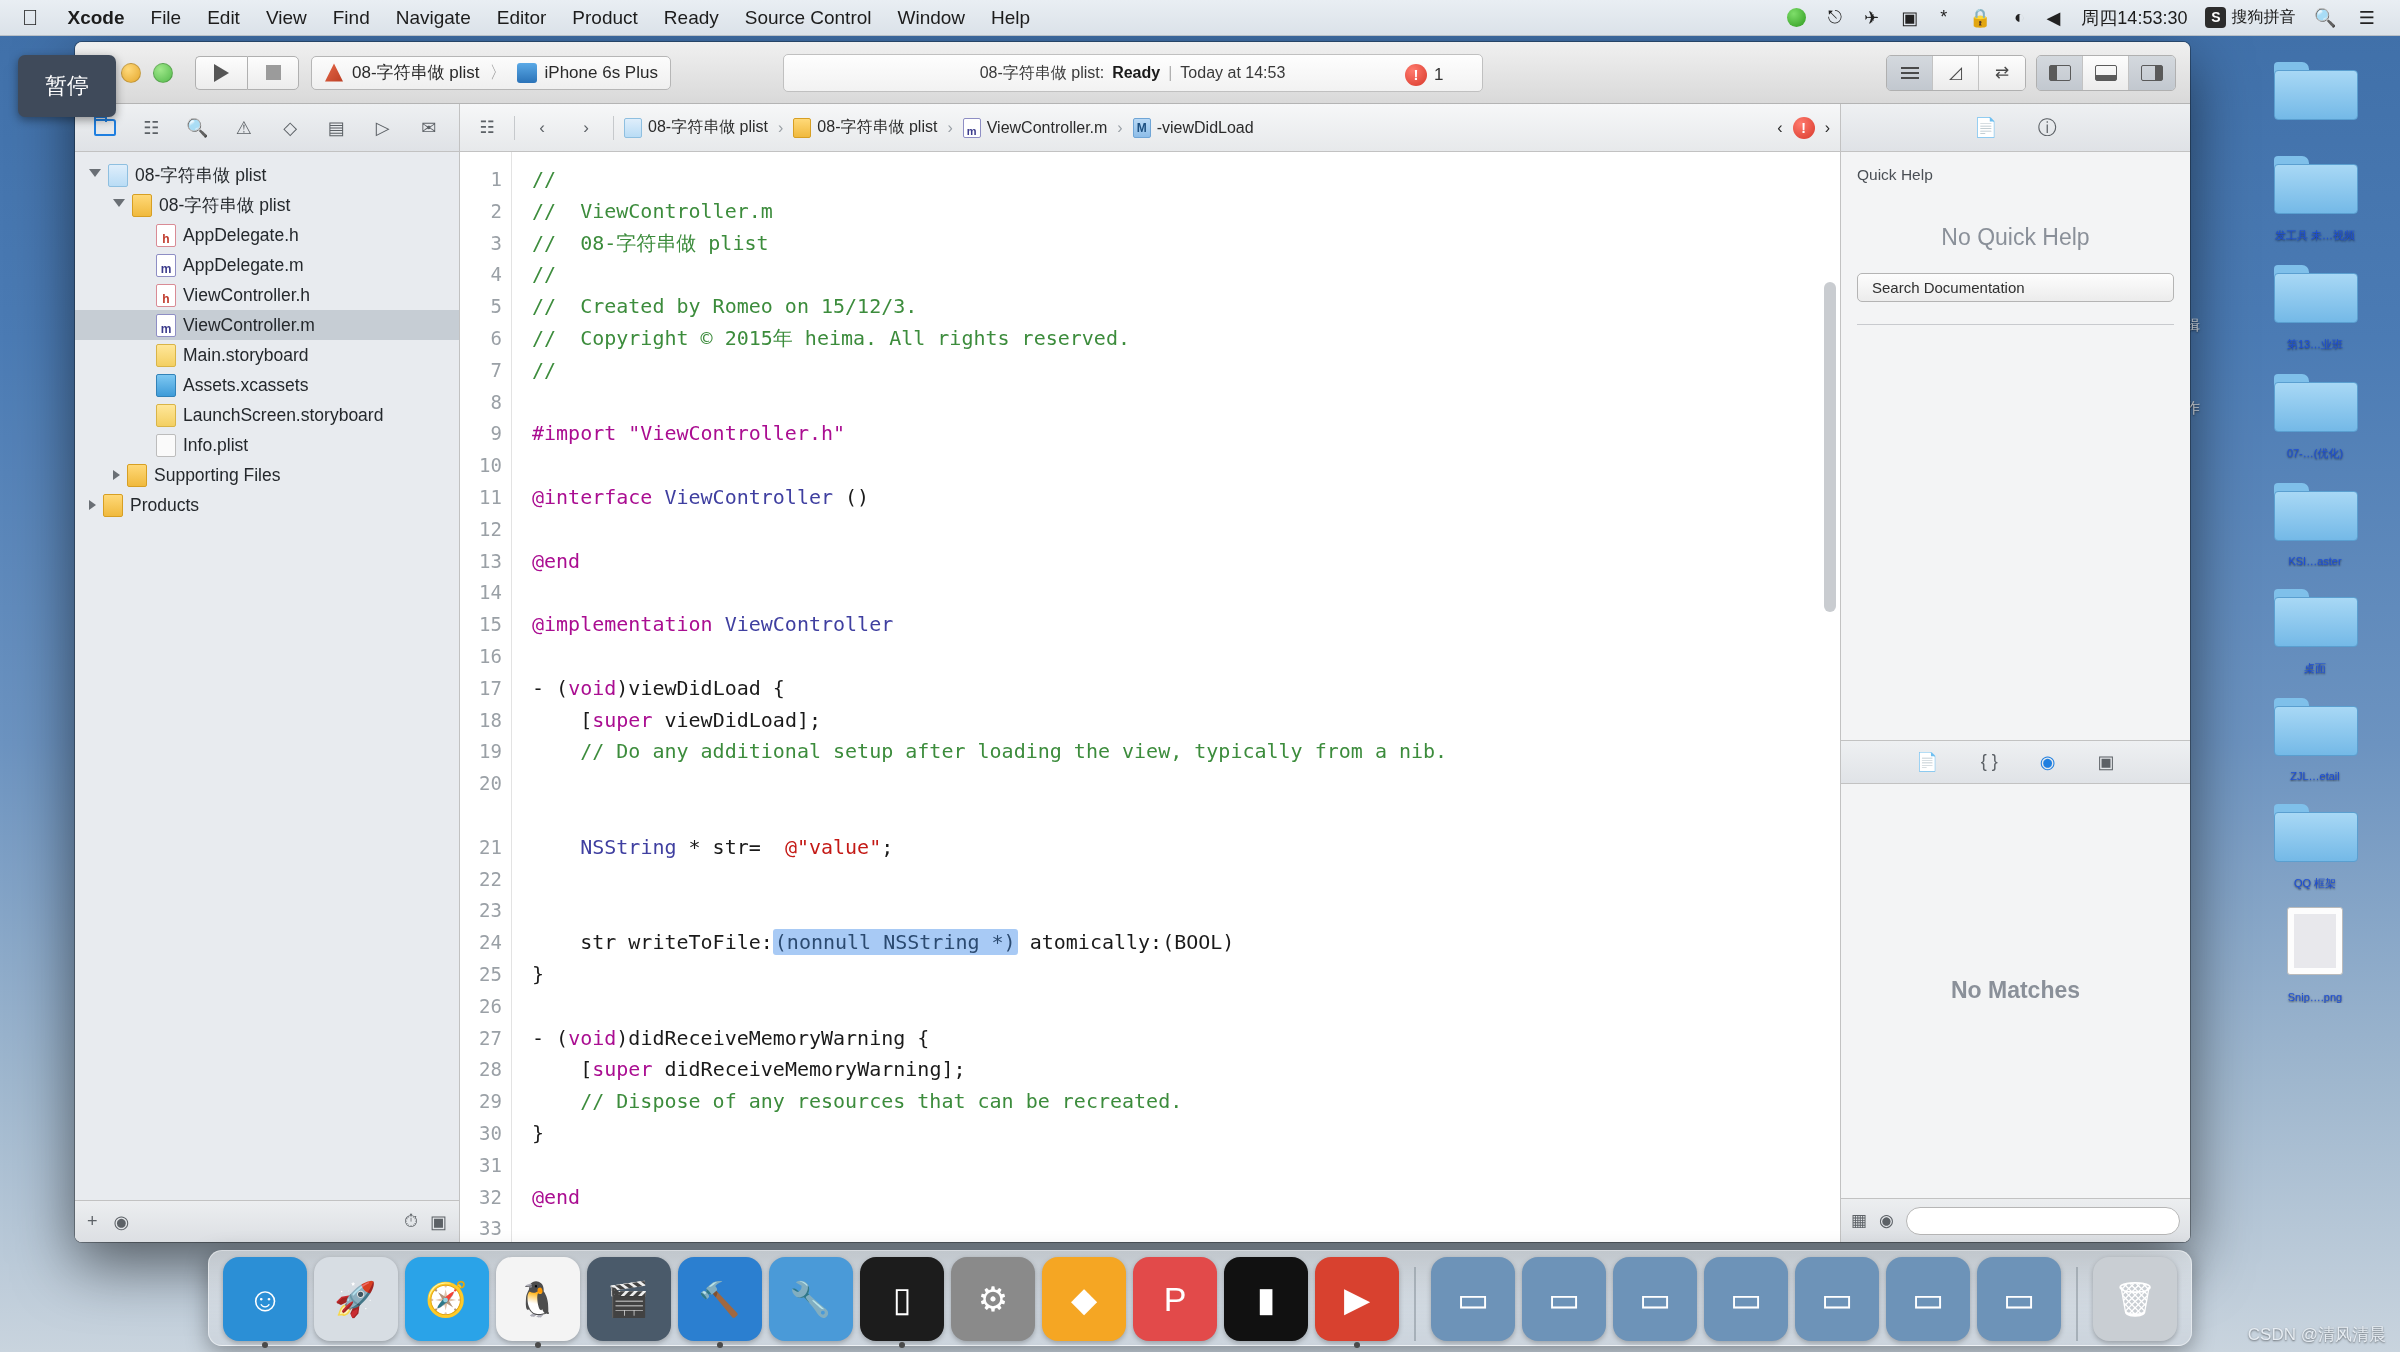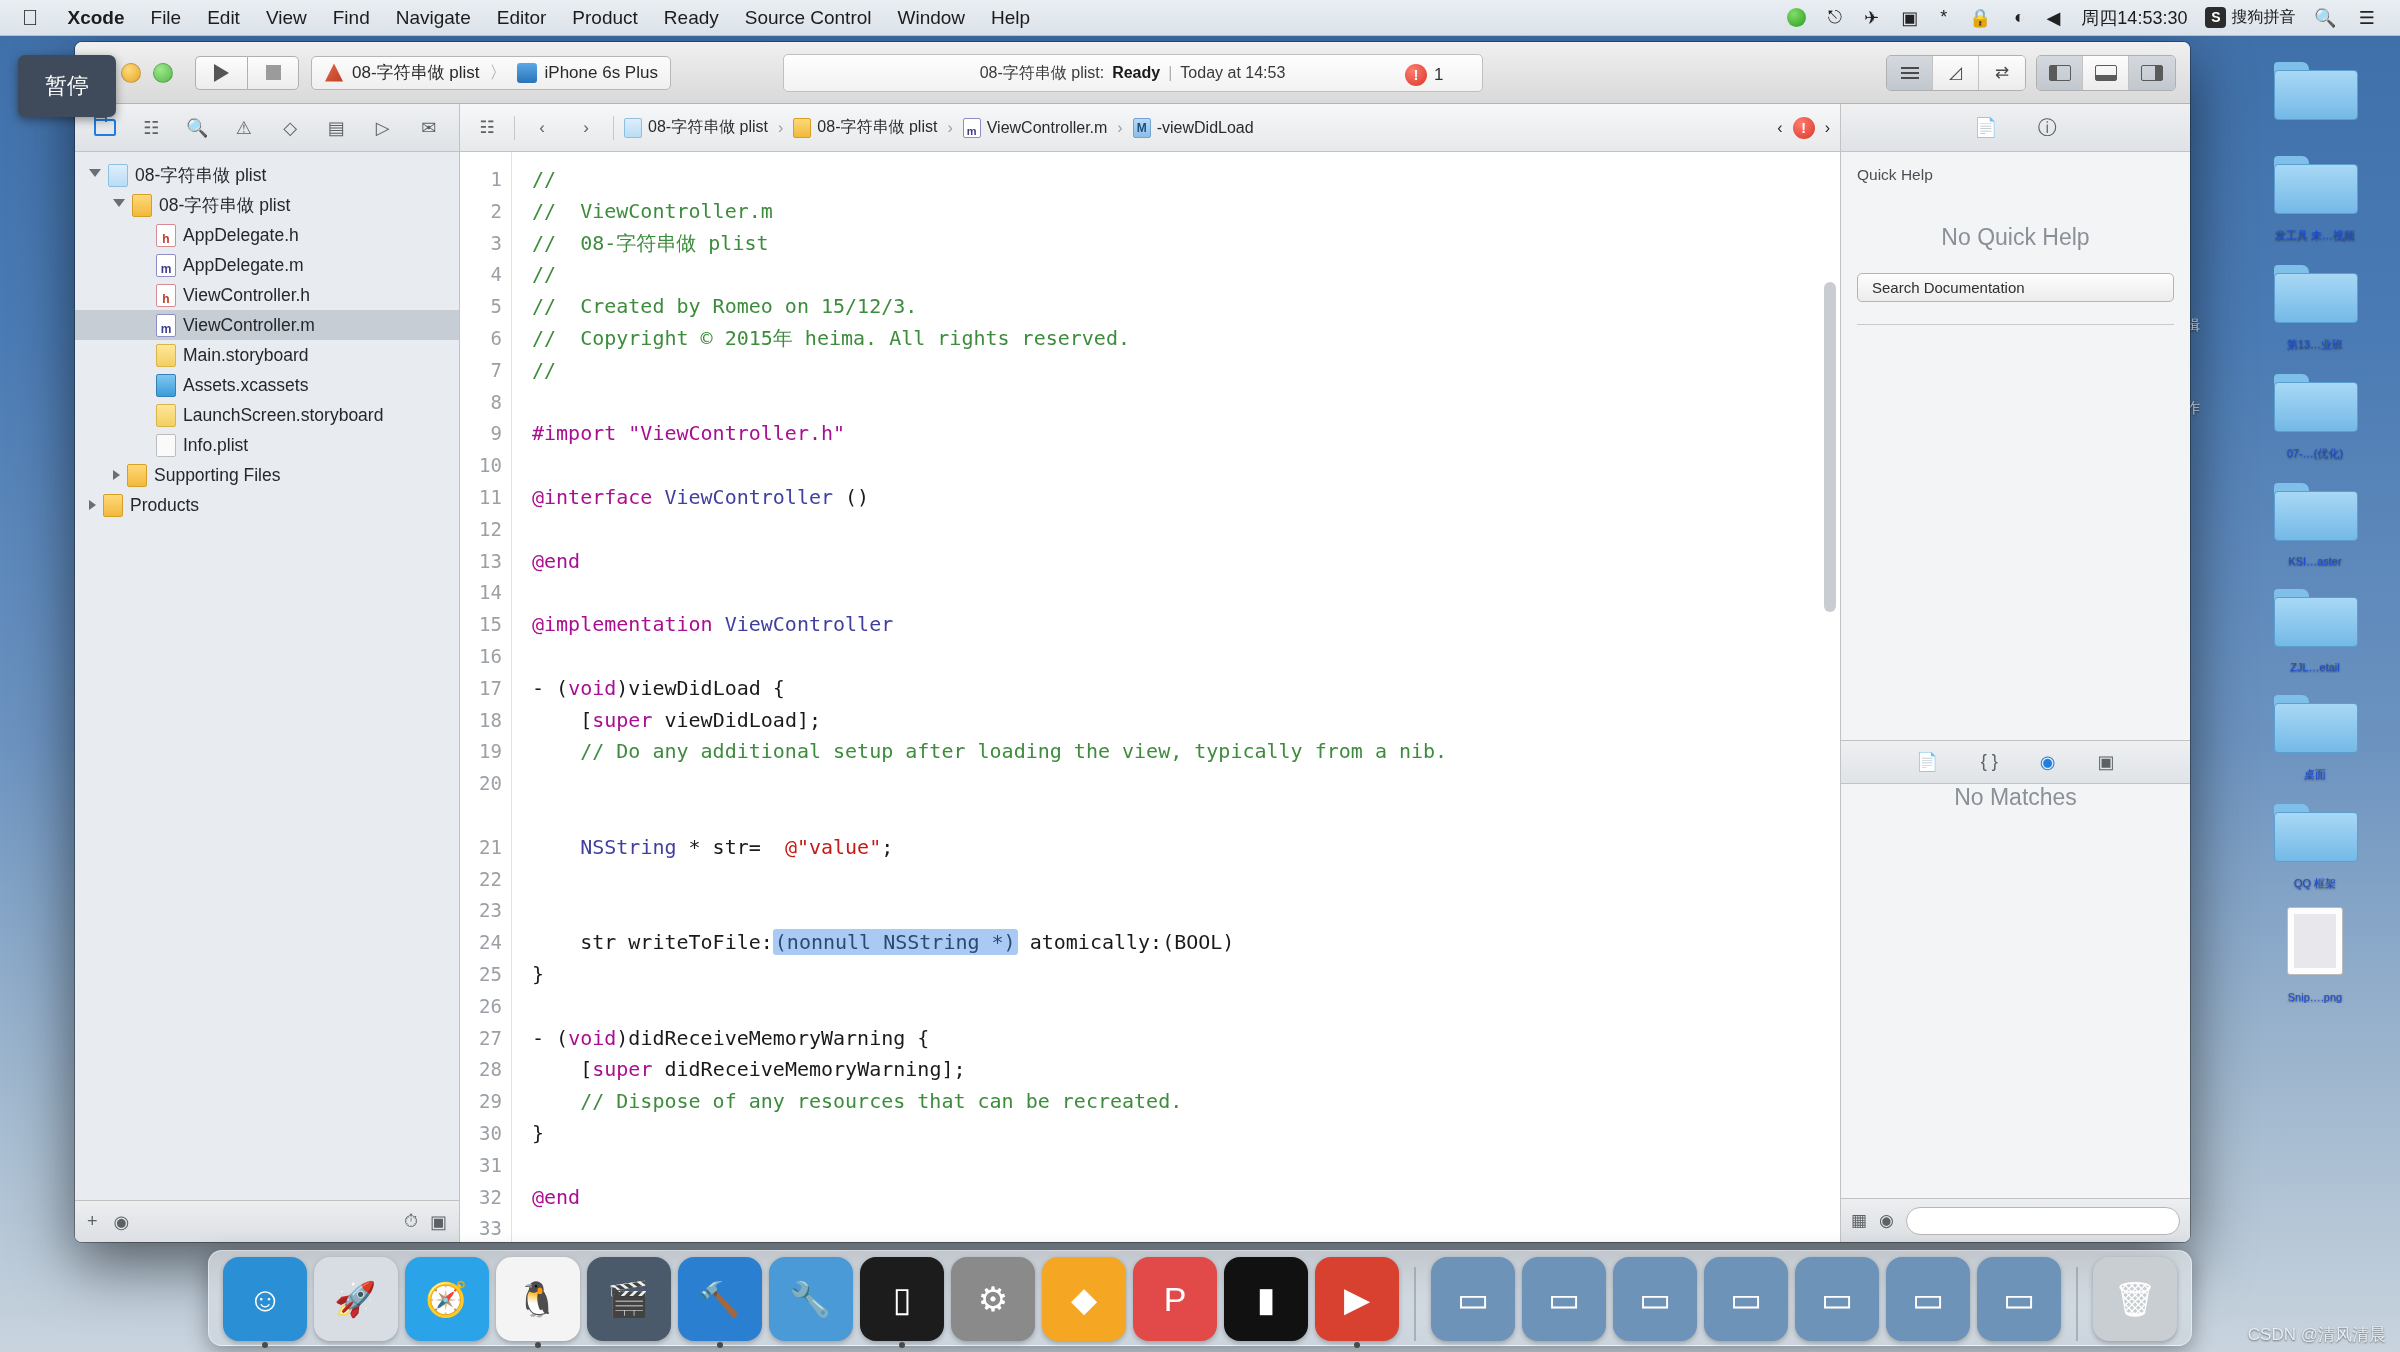--- a/index.html
+++ b/index.html
@@ -249,21 +249,21 @@
     background:linear-gradient(180deg,#fdfdfd,#ececec); border:1px solid #b4b4b4; border-radius:5px;
   }
   .insp-divider{ height:1px; background:#c8cace; margin-top:22px; }
   .insp-mid{ flex:1; background:#f3f4f5; }
   .insp-tabs2{
     height:44px; background:linear-gradient(180deg,#eef0f2,#e0e3e7);
     border-top:1px solid #c2c2c2; border-bottom:1px solid #c2c2c2;
     display:flex;align-items:center;justify-content:center;gap:42px; font-size:18px;color:#5c6166;
   }
   .insp-tabs2 .on{ color:#1f7fe0; }
-  .insp-body{ flex:1; background:#f3f4f5; display:flex; align-items:flex-start; justify-content:center;}
+  .insp-body{ flex:1; background:#f3f4f5; display:flex; align-items:center; justify-content:center;font-weight:bold;}
   .nomatch{ font-size:23px; color:#8a9099; }
   .insp-footer{
     height:44px; background:linear-gradient(180deg,#eceef0,#dcdfe3);
     border-top:1px solid #c2c2c2; display:flex; align-items:center; padding:0 10px; gap:12px;
     font-size:17px; color:#5c6166;
   }
   .insp-search{
     flex:1; height:28px; background:#fff; border:1px solid #b6b6b6; border-radius:14px;
   }
 
@@ -315,25 +315,25 @@
     <div class="dicon">
       <div class="folder-glyph"></div>
       <div class="dicon-label">07-…(优化)</div>
     </div>
     <div class="dicon">
       <div class="folder-glyph"></div>
       <div class="dicon-label">KSI…aster</div>
     </div>
     <div class="dicon">
       <div class="folder-glyph"></div>
+      <div class="dicon-label">桌面</div>
+    </div>
+    <div class="dicon">
+      <div class="folder-glyph"></div>
       <div class="dicon-label">ZJL…etail</div>
-    </div>
-    <div class="dicon">
-      <div class="folder-glyph"></div>
-      <div class="dicon-label">桌面</div>
     </div>
     <div class="dicon">
       <div class="folder-glyph"></div>
       <div class="dicon-label">QQ 框架</div>
     </div>
     <div class="dicon">
       <div class="file-glyph">
         <div class="fg-inner"></div>
       </div>
       <div class="dicon-label">Snip….png</div>

